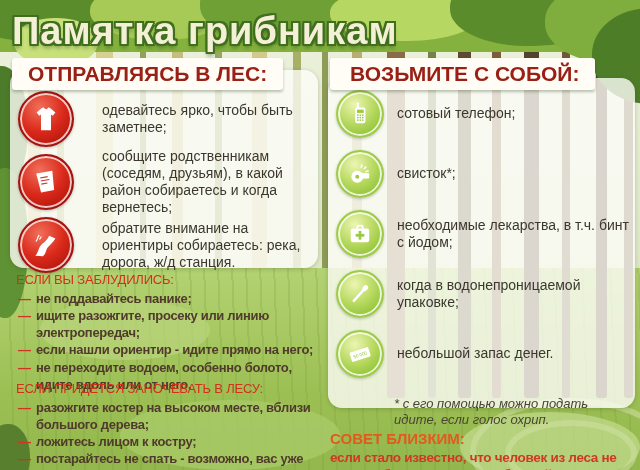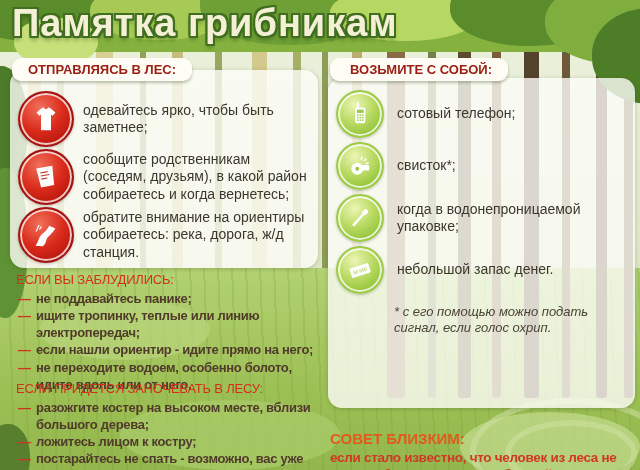--- a/index.html
+++ b/index.html
@@ -14,42 +14,42 @@
   .grass{position:absolute;left:0;top:268px;width:640px;height:202px;z-index:3;
          background:linear-gradient(#b3d272,#9dc055 60%,#93b74c);}
   .grass:after{content:"";position:absolute;inset:0;
         background:repeating-linear-gradient(88deg,rgba(122,158,62,.25) 0 2px,transparent 2px 14px);}
   .grass-patch{position:absolute;border-radius:50%;z-index:3;}
   .canopy{position:absolute;left:0;top:0;width:640px;height:52px;z-index:5;background:#85b23e;}
   .blob{position:absolute;border-radius:48%;z-index:5;}
   .swirl{position:absolute;z-index:4;border:6px solid #cfe0a2;border-radius:50%;opacity:.55;background:transparent;}
 
   
-  .title{position:absolute;left:12px;top:2px;z-index:12;font-size:38px;font-weight:bold;
+  .title{position:absolute;left:12px;top:10px;z-index:12;font-size:38px;font-weight:bold;
          letter-spacing:1px;color:#f4f0d6;
          text-shadow:-2px -2px 0 #3f6e1f,2px -2px 0 #3f6e1f,-2px 2px 0 #3f6e1f,2px 2px 0 #3f6e1f,
                      0 -2px 0 #3f6e1f,0 2px 0 #3f6e1f,-2px 0 0 #3f6e1f,2px 0 0 #3f6e1f,
                      0 4px 4px rgba(30,60,10,.45);}
 
   
   .panel{position:absolute;z-index:10;background:rgba(253,253,247,.8);border-radius:14px;
          box-shadow:0 1px 4px rgba(40,60,20,.25);}
   .panel-left{left:10px;top:70px;width:308px;height:198px;}
   .panel-right{left:328px;top:78px;width:307px;height:330px;}
-  .pill{position:absolute;z-index:11;background:#fffdf6;border-radius:9px;padding:4px 16px;
-        box-shadow:0 2px 3px rgba(40,60,20,.3);font-size:13px;font-weight:bold;color:#9a2015;
+  .pill{position:absolute;z-index:11;background:#fffdf6;border-radius:3px;padding:4px 16px;
+        box-shadow:0 2px 3px rgba(40,60,20,.3);font-size:21px;font-weight:bold;color:#9a2015;
         white-space:nowrap;}
   .pill-left{left:12px;top:58px;}
   .pill-right{left:330px;top:58px;padding-left:20px;}
 
   
   .rows{position:absolute;left:8px;right:6px;top:20px;display:flex;flex-direction:column;}
-  .row{display:flex;align-items:center;gap:9px;}
+  .row{display:flex;align-items:center;gap:28px;}
   .panel-left .row{min-height:58px;}
-  .panel-right .rows{top:12px;gap:4px;}
+  .panel-right .rows{top:12px;gap:12px;}
   .panel-right .row{min-height:46px;gap:13px;}
   .item-text{font-size:14px;line-height:1.22;color:#3b372e;}
   .circle{flex:0 0 auto;border-radius:50%;display:flex;align-items:center;justify-content:center;}
   .circle.red{width:52px;height:52px;border:2px solid #a31410;
       background:radial-gradient(circle at 38% 28%,#f0705a 0%,#da2a1b 48%,#b2150c 85%);
       box-shadow:inset 0 0 0 2px rgba(255,255,255,.75),0 1px 3px rgba(0,0,0,.25);}
   .circle.green{width:44px;height:44px;border:2px solid #9ecb48;
       background:radial-gradient(circle at 38% 28%,#ecf5b4 0%,#b9da62 45%,#8cc032 85%);
       box-shadow:inset 0 0 0 2px rgba(255,255,255,.8),0 1px 3px rgba(0,0,0,.22);}
   .circle svg{display:block;}
@@ -188,53 +188,64 @@
             <rect x="9.5" y="11" width="11" height="5.2" rx="1.2" fill="#fff"></rect>
             <circle cx="9.5" cy="14.5" r="5.5" fill="#fff"></circle>
             <circle cx="9.5" cy="14.5" r="1.8" fill="#9cc843"></circle>
           </svg>
         </div>
         <div class="item-text">свисток*;</div>
       </div>
       <div class="row">
         <div class="circle green">
           <svg width="26" height="26" viewBox="0 0 24 24">
+            <path d="M9.5 7V5.4c0-.7.5-1.2 1.2-1.2h2.6c.7 0 1.2.5 1.2 1.2V7" fill="none" stroke="#fff" stroke-width="1.6"></path>
+            <rect x="3.5" y="7" width="17" height="12.5" rx="2" fill="#fff"></rect>
+            <rect x="10.75" y="9.2" width="2.5" height="8" fill="#9cc843"></rect>
+            <rect x="8" y="11.95" width="8" height="2.5" fill="#9cc843"></rect>
+          </svg>
+        </div>
+        <div class="item-text">необходимые лекарства, в т.ч. бинт с йодом;</div>
+      </div>
+      <div class="row">
+        <div class="circle green">
+          <svg width="26" height="26" viewBox="0 0 24 24">
             <g transform="rotate(42 12 12)" fill="#fff">
               <rect x="10.9" y="6.5" width="2.2" height="15"></rect>
               <ellipse cx="12" cy="4.8" rx="2.3" ry="3"></ellipse>
             </g>
           </svg>
         </div>
         <div class="item-text">когда в водонепроницаемой упаковке;</div>
       </div>
       <div class="row">
         <div class="circle green">
           <svg width="26" height="26" viewBox="0 0 24 24">
             <g transform="rotate(-18 12 12)">
               <rect x="3" y="8" width="18" height="9" rx="1" fill="#fff"></rect>
               <text x="5.5" y="14.2" font-size="4.2" fill="#9cc843">50 000</text>
             </g>
           </svg>
         </div>
         <div class="item-text">небольшой запас денег.</div>
       </div>
-      <div class="footnote">* с его помощью можно подать сигнал, если голос охрип.</div>
+      <div class="footnote">* с его помощью можно подать идите, если голос охрип.</div>
     </div>
   </div>
   <div class="pill pill-right">ВОЗЬМИТЕ С СОБОЙ:</div>
 
   <div class="section section-lost">
     <div class="section-header">ЕСЛИ ВЫ ЗАБЛУДИЛИСЬ:</div>
     <div class="dash-item">
       <span class="dash">—</span>
       <span class="dash-text">не поддавайтесь панике;</span>
     </div>
     <div class="dash-item">
       <span class="dash">—</span>
-      <span class="dash-text">ищите тропинку, теплые или линию электропередач;</span>
+      <span class="dash-text">ищите разожгите, просеку или линию электропередач;</span>
     </div>
     <div class="dash-item">
       <span class="dash">—</span>
       <span class="dash-text">если нашли ориентир - идите прямо на него;</span>
     </div>
     <div class="dash-item">
       <span class="dash">—</span>
       <span class="dash-text">не переходите водоем, особенно болото, идите вдоль или от него.</span>
     </div>
   </div>

